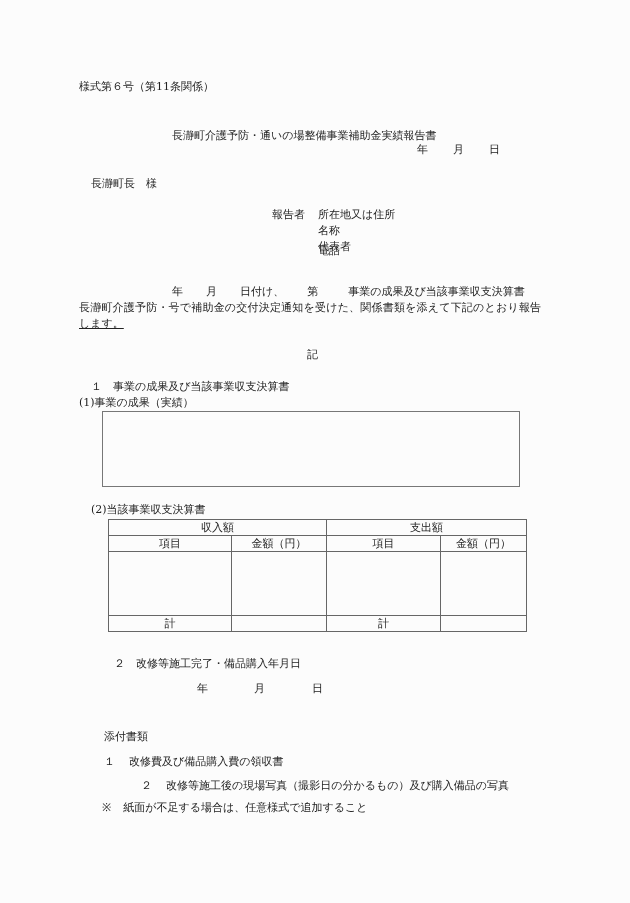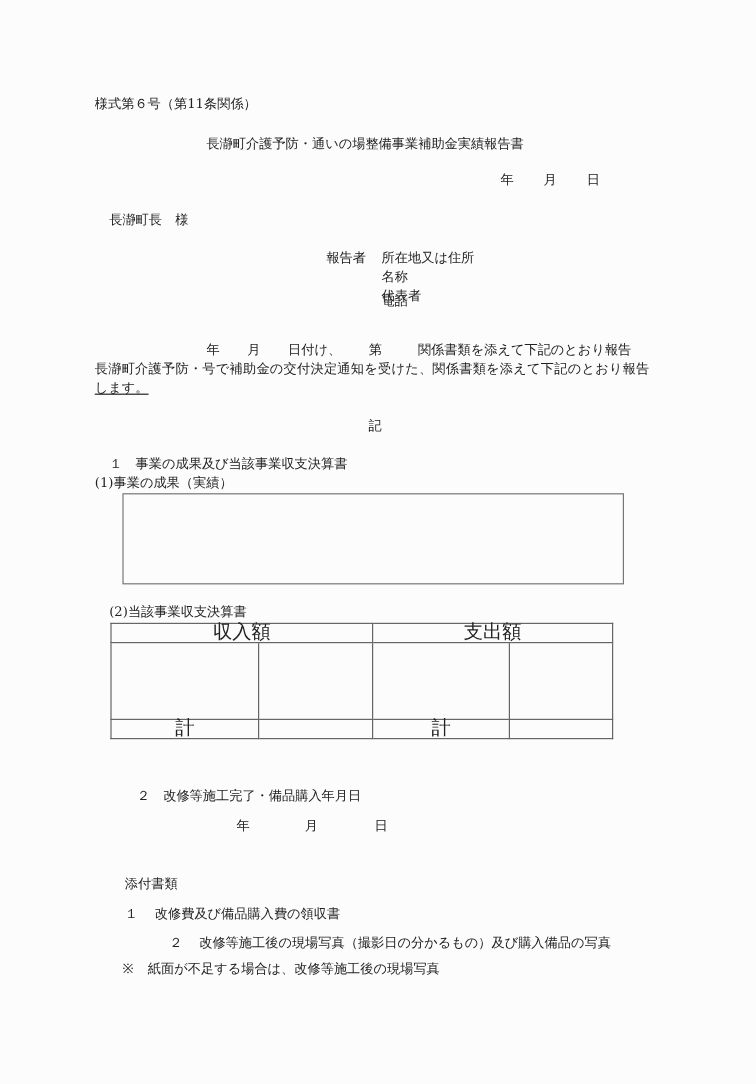--- a/index.html
+++ b/index.html
@@ -3,49 +3,49 @@
 <meta charset="utf-8">
 <style>
   html, body { margin: 0; padding: 0; }
   body {
     width: 630px; height: 903px; background: #fcfcfc; position: relative; overflow: hidden;
     font-family: "DejaVu Serif", "Liberation Serif", serif; color: #222; font-size: 11px;
   }
   .abs { position: absolute; white-space: nowrap; line-height: 14px; text-align: center; }
   .box { position: absolute; border: 1px solid #777; box-sizing: border-box; }
   table.ledger {
-    position: absolute; left: 92px; top: 519px; width: 418px;
-    border-collapse: collapse; table-layout: fixed; font-size: 16px; font-family: Liberation Mono, monospace;
+    position: absolute; left: 108px; top: 519px; width: 418px;
+    border-collapse: collapse; table-layout: fixed; font-size: 11px;
   }
   table.ledger td { border: 1px solid #666; text-align: center; padding: 0; line-height: 14px; }
   .date-gap { display: inline-block; }
 </style>
 </head>
 <body>
 
 <div>
 
   <div class="abs" style="left:79px;top:80px;">様式第６号（第11条関係）</div>
 
-  <div class="abs" style="left:172px;top:113px;">長瀞町介護予防・通いの場整備事業補助金実績報告書</div>
+  <div class="abs" style="left:172px;top:129px;">長瀞町介護予防・通いの場整備事業補助金実績報告書</div>
 
   <div class="abs" style="left:417px;top:143px;">
     <span>年</span><span class="date-gap" style="width:25px"></span><span>月</span><span class="date-gap" style="width:25px"></span><span>日</span>
   </div>
 
   <div class="abs" style="left:91px;top:177px;">長瀞町長　様</div>
 
   <div class="abs" style="left:272px;top:208px;">報告者</div>
   <div class="abs" style="left:318px;top:208px;">所在地又は住所</div>
-  <div class="abs" style="left:318px;top:224px;">名称</div>
+  <div class="abs" style="left:318px;top:224px;font-family:Liberation Mono, monospace;">名称</div>
   <div class="abs" style="left:318px;top:240px;">代表者</div>
   <div class="abs" style="left:318px;top:244px;">電話</div>
 
   <div class="abs" style="left:172px;top:285px;">
-    <span>年</span><span class="date-gap" style="width:23px"></span><span>月</span><span class="date-gap" style="width:23px"></span><span>日付け、</span><span class="date-gap" style="width:23px"></span><span>第</span><span class="date-gap" style="width:30px"></span><span>関係書類を添えて下記のとおり報告</span>
+    <span>年</span><span class="date-gap" style="width:23px"></span><span>月</span><span class="date-gap" style="width:23px"></span><span>日付け、</span><span class="date-gap" style="width:23px"></span><span>第</span><span class="date-gap" style="width:30px"></span><span>事業の成果及び当該事業収支決算書</span>
   </div>
   <div class="abs" style="left:79px;top:301px;letter-spacing:0.2px;">長瀞町介護予防・号で補助金の交付決定通知を受けた、関係書類を添えて下記のとおり報告</div>
   <div class="abs" style="left:79px;top:317px;text-decoration:underline;">します。</div>
 
   <div class="abs" style="left:307px;top:348px;">記</div>
 
   <div class="abs" style="left:91px;top:380px;">１　事業の成果及び当該事業収支決算書</div>
   <div class="abs" style="left:79px;top:396px;">(1)事業の成果（実績）</div>
 
   <div class="box" style="left:102px;top:411px;width:418px;height:76px;"></div>
@@ -56,20 +56,26 @@
     <colgroup>
       <col style="width:123px">
         <col style="width:95px">
         <col style="width:114px">
         <col style="width:86px">
     </colgroup>
     <tbody>
         <tr style="height:16px;">
       <td colspan="2">収入額</td>
       <td colspan="2">支出額</td>
+    </tr>
+    <tr style="height:16px;">
+      <td>項目</td>
+      <td>金額（円）</td>
+      <td>項目</td>
+      <td>金額（円）</td>
     </tr>
     <tr style="height:64px;">
       <td></td>
       <td></td>
       <td></td>
       <td></td>
     </tr>
     <tr style="height:16px;">
       <td>計</td>
       <td></td>
@@ -87,16 +93,16 @@
 
   <div class="abs" style="left:104px;top:730px;">添付書類</div>
 
   <div class="abs" style="left:104px;top:755px;">
     <span>１</span><span class="date-gap" style="width:14px"></span><span>改修費及び備品購入費の領収書</span>
   </div>
   <div class="abs" style="left:104px;top:779px;margin-left:37px;">
     <span>２</span><span class="date-gap" style="width:14px"></span><span>改修等施工後の現場写真（撮影日の分かるもの）及び購入備品の写真</span>
   </div>
   <div class="abs" style="left:102px;top:801px;">
-    <span>※</span><span class="date-gap" style="width:12px"></span><span>紙面が不足する場合は、改修等施工後の現場写真</span>
+    <span>※</span><span class="date-gap" style="width:12px"></span><span>紙面が不足する場合は、任意様式で追加すること</span>
   </div>
 
 </div>
 
 </body></html>

